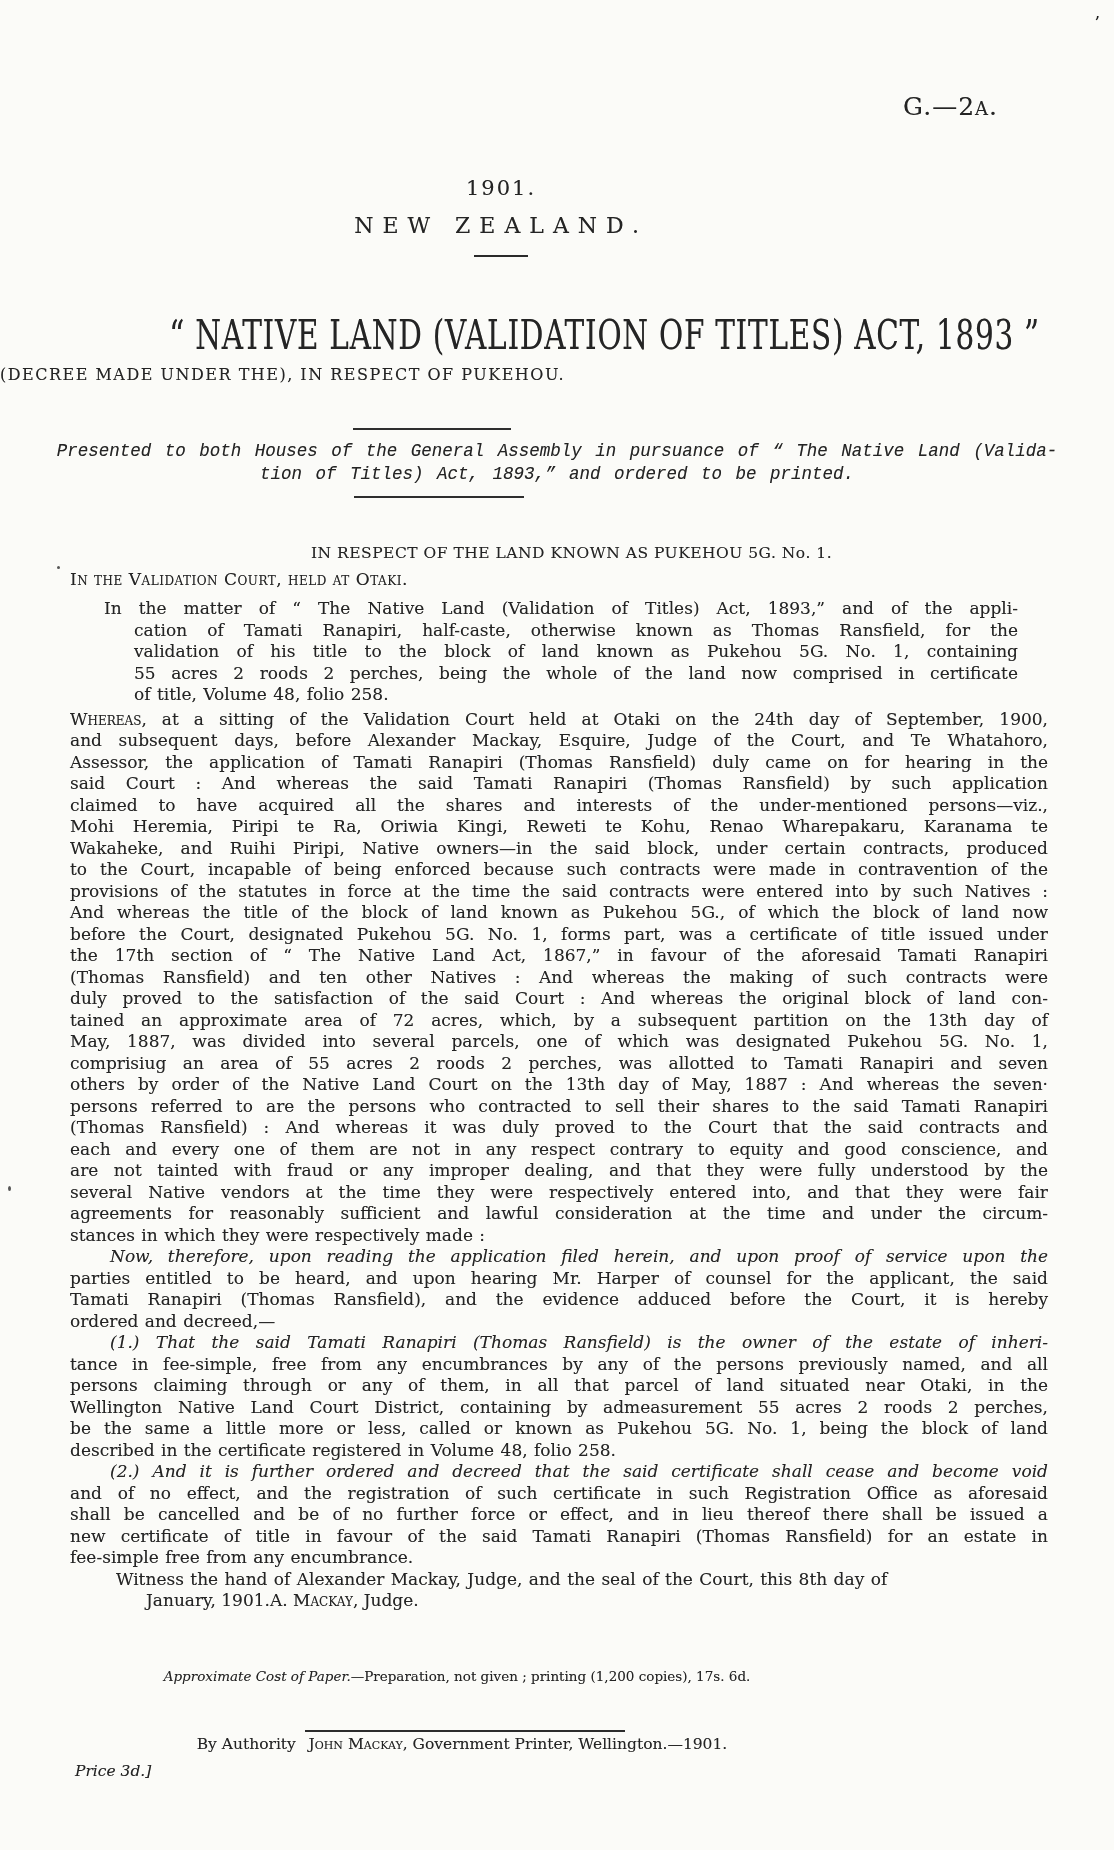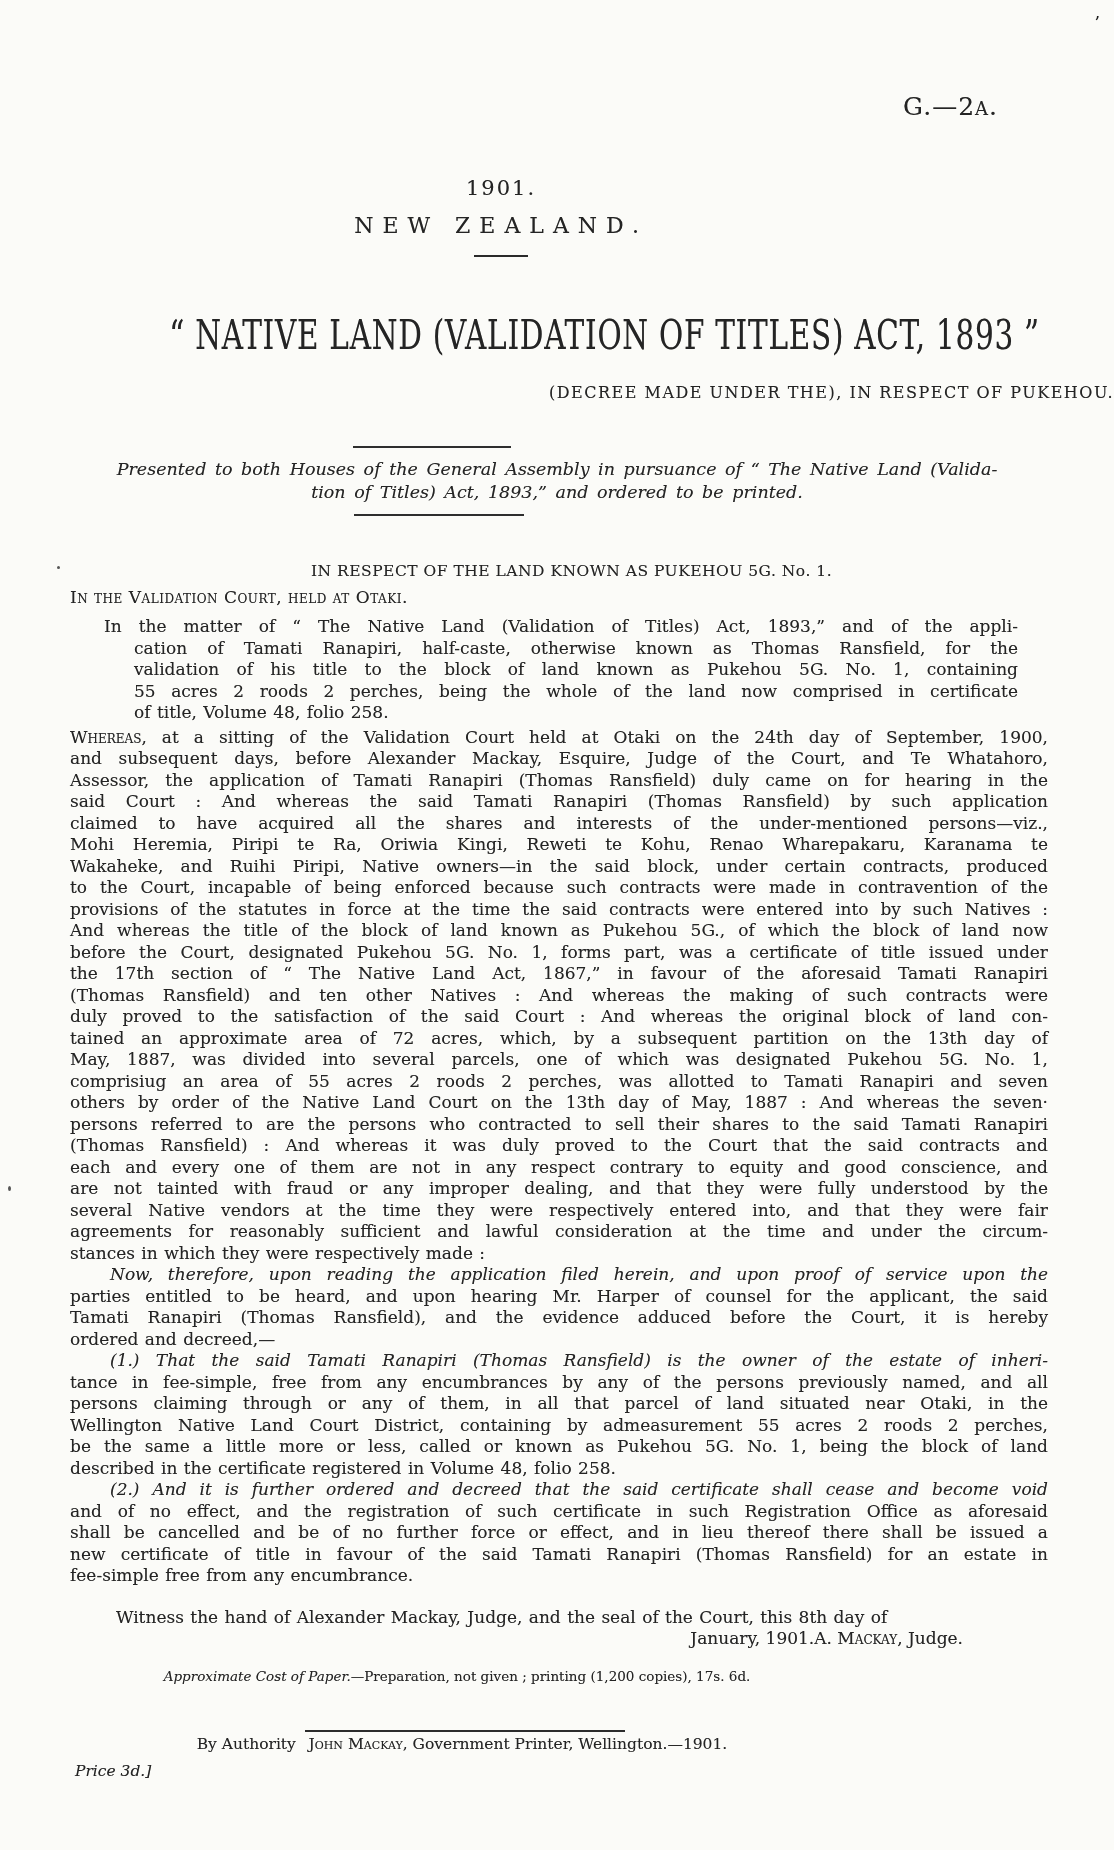--- a/index.html
+++ b/index.html
@@ -27,43 +27,43 @@
   .masthead { padding-top:176px; margin-right:112px; text-align:center; }
   .year { font-size:21px; letter-spacing:2px; }
   .country { font-size:22px; letter-spacing:9px; margin-top:13px; }
   .mast-rule { width:54px; height:2px; background:#2a2a2a; margin:17px auto 0; }
 
   .main-title { margin-top:54px; margin-right:45px; text-align:center; white-space:nowrap; }
   .main-title .inner {
     display:inline-block; font-size:41px; letter-spacing:1px;
     transform:scaleX(0.72); transform-origin:50% 50%;
   }
-  .subtitle { margin-top:24px; text-align:right; font-size:16px; letter-spacing:1.5px; }
+  .subtitle { margin-top:6px; text-align:left; font-size:16px; letter-spacing:1.5px; }
 
   .rule-a { width:158px; height:2px; background:#2e2e2e; margin:44px auto 10px; transform:translateX(-125px); }
-  .presented { text-align:center; font-style:italic; font-size:17.5px; line-height:23px; }
+  .presented { text-align:center; font-style:italic; font-size:17.5px; line-height:23px;font-family:Liberation Mono, monospace; }
   .presented .pline { word-spacing:3px; }
   .rule-b { width:170px; height:2px; background:#2e2e2e; margin:10px auto 0; transform:translateX(-118px); }
 
   .respect { margin-top:46px; text-align:center; font-size:15.5px; letter-spacing:0.5px;padding-left:29px; }
   .court { margin:7px 0 0 70px; font-size:17px; font-variant:small-caps; letter-spacing:0.5px; }
 
   .docbody { margin:9px 66px 0 70px; font-size:17px; line-height:21.5px; }
   .line { text-align:justify; text-align-last:justify; word-spacing:1px; }
   .line.last { text-align-last:left; }
 
   .para.hang { margin-left:64px; margin-right:30px; }
   .para.hang .line:first-child { text-indent:-30px; }
   .para.flush { margin-top:3px; }
   .flow { display:contents; }
   .para.indent .line:first-child { text-indent:40px;font-style:italic; }
 
-  .witness { margin-top:20px; }
+  .witness { margin-top:0; }
   .wit1 { text-indent:46px; text-align:left; }
-  .wit2 { display:flex; justify-content:flex-end; }
+  .wit2 { display:flex; justify-content:flex-start; }
   .wit2 .date { margin-left:76px; }
   .wit2 .sig { margin-right:85px; }
 
   .footer { position:absolute; left:0; right:0; top:1668px; }
   .cost { text-align:center; font-size:13.5px; transform:translateX(-100px); }
   .footer-rule { width:320px; height:2px; background:#2c2c2c; margin:46px auto 3px; transform:translateX(-92px); }
   .authority { text-align:center; font-size:15.5px; transform:translateX(-95px); }
   .price { position:absolute; left:75px; top:1762px; font-style:italic; font-size:15.5px; }
 </style>
 </head>

